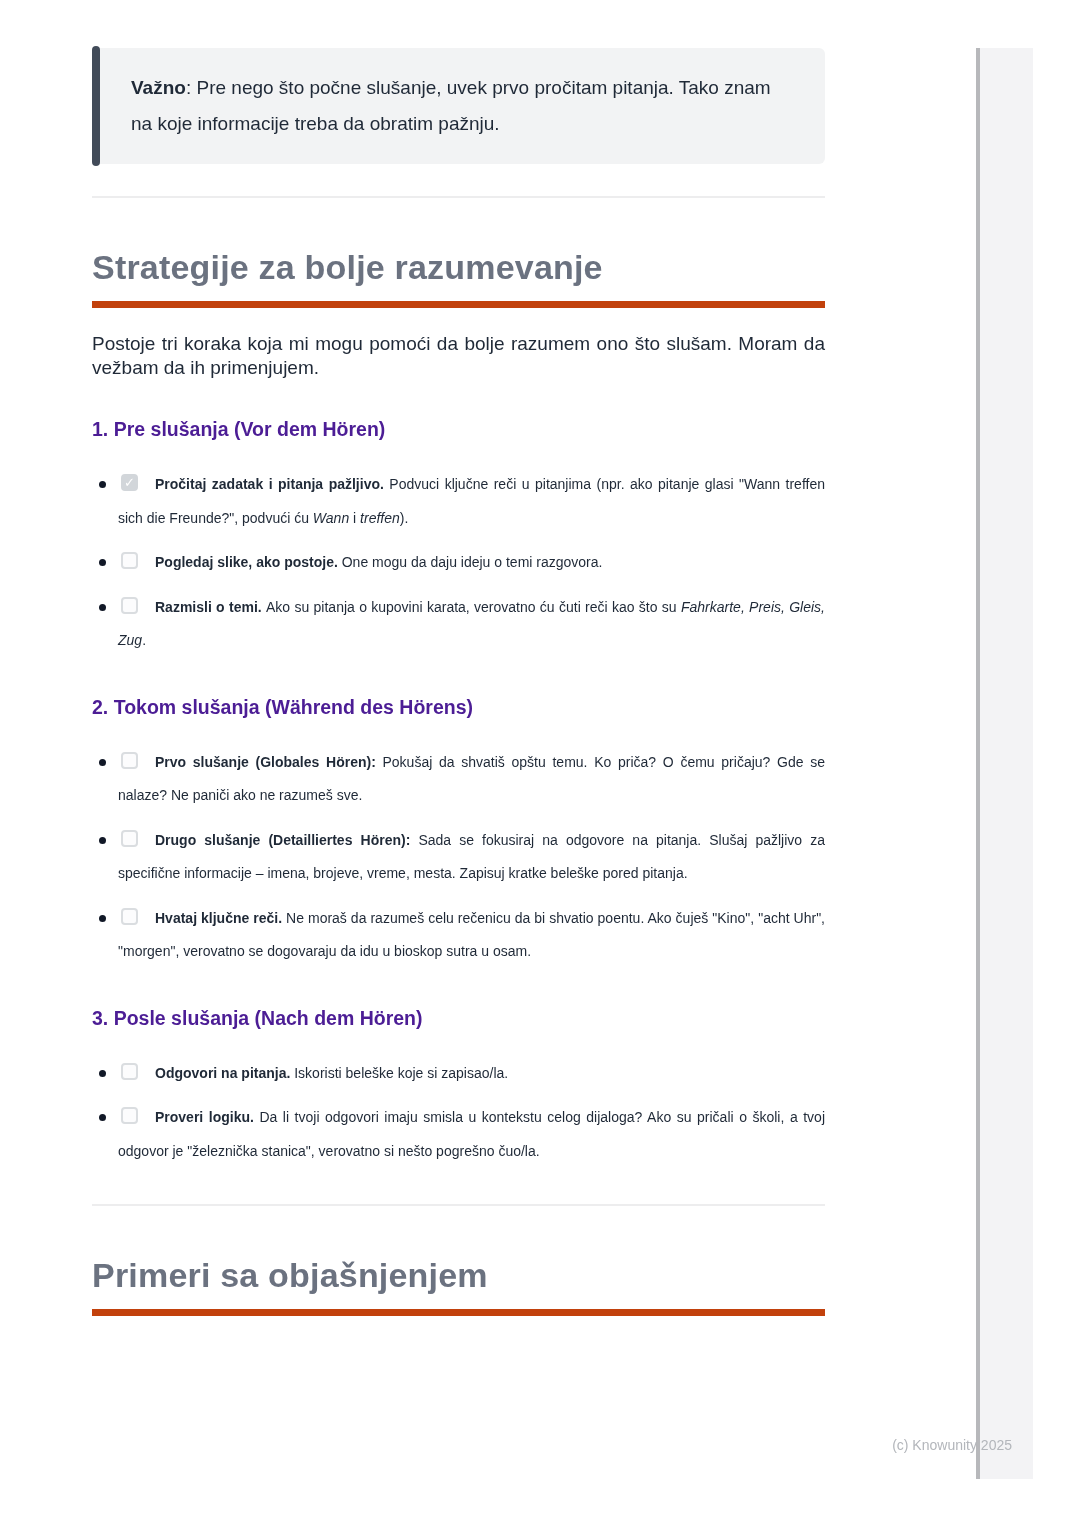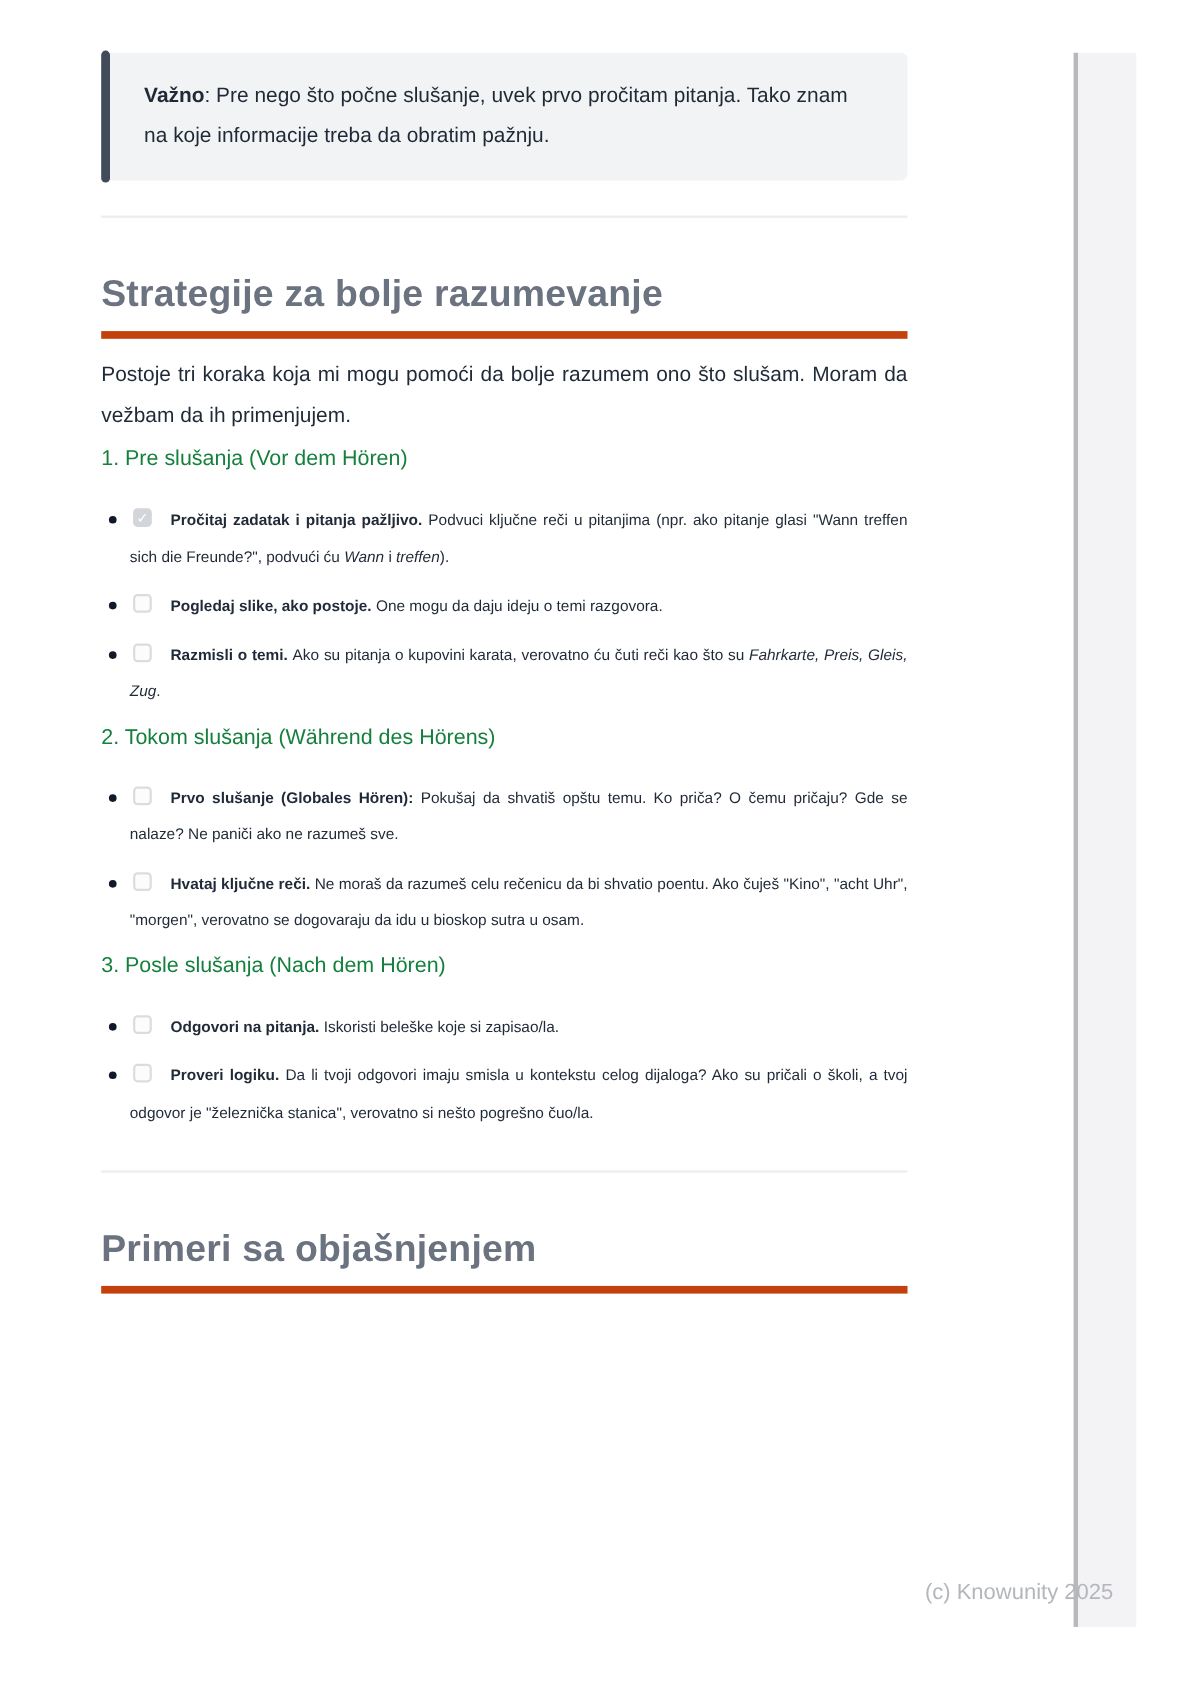--- a/index.html
+++ b/index.html
@@ -61,32 +61,32 @@
     margin-top: 47px;
     font-size: 34px;
     line-height: 44px;
     font-weight: 700;
     color: #6b7280;
     letter-spacing: 0.2px;
     padding-bottom: 12px;
     border-bottom: 7px solid #c2410c;
   }
   .intro {
-    margin-top: 14px;
+    margin-top: 24px;
     font-size: 19px;
-    line-height: 38px;
+    line-height: 24px;
     text-align: justify;
   }
   .group-heading {
-    margin-top: 6px;
+    margin-top: 36px;
     margin-bottom: 26px;
     font-size: 19.5px;
     line-height: 26px;
-    font-weight: 400;
-    color: #15803d;
+    font-weight: 700;
+    color: #4c1d95;
   }
   .check-list {
     list-style: none;
     margin: 0 0 6px 0;
     padding-left: 26px;
   }
   .check-list li {
     position: relative;
     font-size: 14px;
     line-height: 33.5px;
@@ -128,21 +128,21 @@
     font-size: 13px;
     font-weight: bold;
     line-height: 17px;
   }
   strong { font-weight: 700; }
   em { font-style: italic; }
   .copyright {
     position: absolute;
     top: 1437px;
     right: 68px;
-    font-size: 20px;
+    font-size: 14px;
     color: #b3b6bb;
     z-index: 3;
   }
 </style>
 </head>
 <body>
 
 <div class="screen">
 
   <div class="side-strip"></div>
@@ -163,20 +163,21 @@
     <div id="groups">
         <h3 class="group-heading">1. Pre slušanja (Vor dem Hören)</h3>
         <ul class="check-list">
           <li><span class="checkbox checked"></span><strong>Pročitaj zadatak i pitanja pažljivo. </strong><span>Podvuci ključne reči u pitanjima (npr. ako pitanje glasi "Wann treffen sich die Freunde?", podvući ću </span><em>Wann</em><span> i </span><em>treffen</em><span>).</span></li>
           <li><span class="checkbox"></span><strong>Pogledaj slike, ako postoje. </strong><span>One mogu da daju ideju o temi razgovora.</span></li>
           <li><span class="checkbox"></span><strong>Razmisli o temi. </strong><span>Ako su pitanja o kupovini karata, verovatno ću čuti reči kao što su </span><em>Fahrkarte, Preis, Gleis, Zug</em><span>.</span></li>
         </ul>
         <h3 class="group-heading">2. Tokom slušanja (Während des Hörens)</h3>
         <ul class="check-list">
           <li><span class="checkbox"></span><strong>Prvo slušanje (Globales Hören): </strong><span>Pokušaj da shvatiš opštu temu. Ko priča? O čemu pričaju? Gde se nalaze? Ne paniči ako ne razumeš sve.</span></li>
+          <li><span class="checkbox"></span><strong>Drugo slušanje (Detailliertes Hören): </strong><span>Sada se fokusiraj na odgovore na pitanja. Slušaj pažljivo za specifične informacije – imena, brojeve, vreme, mesta. Zapisuj kratke beleške pored pitanja.</span></li>
           <li><span class="checkbox"></span><strong>Hvataj ključne reči. </strong><span>Ne moraš da razumeš celu rečenicu da bi shvatio poentu. Ako čuješ "Kino", "acht Uhr", "morgen", verovatno se dogovaraju da idu u bioskop sutra u osam.</span></li>
         </ul>
         <h3 class="group-heading">3. Posle slušanja (Nach dem Hören)</h3>
         <ul class="check-list">
           <li><span class="checkbox"></span><strong>Odgovori na pitanja. </strong><span>Iskoristi beleške koje si zapisao/la.</span></li>
           <li><span class="checkbox"></span><strong>Proveri logiku. </strong><span>Da li tvoji odgovori imaju smisla u kontekstu celog dijaloga? Ako su pričali o školi, a tvoj odgovor je "železnička stanica", verovatno si nešto pogrešno čuo/la.</span></li>
         </ul>
       </div>
 
     <hr class="thin-rule rule-bottom">

